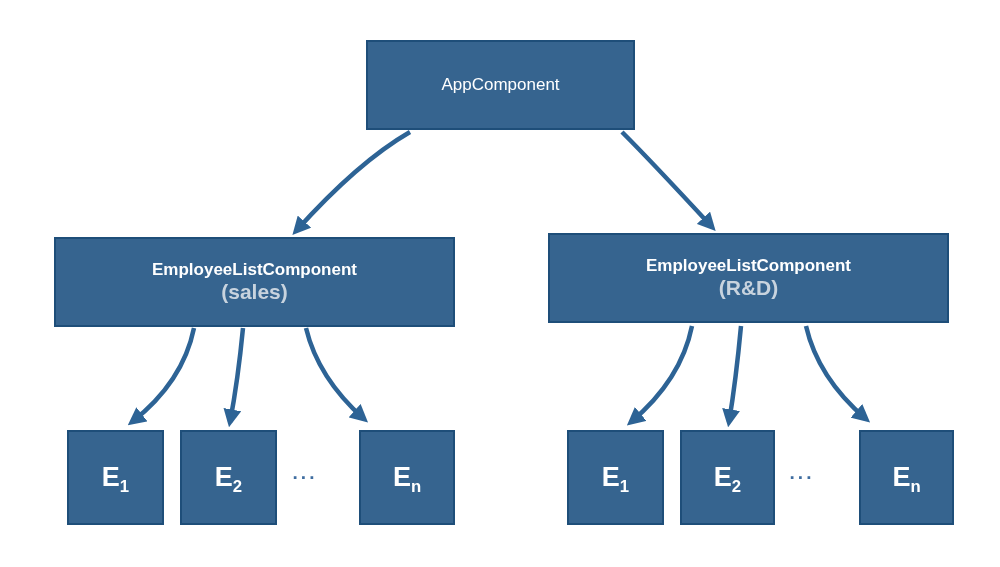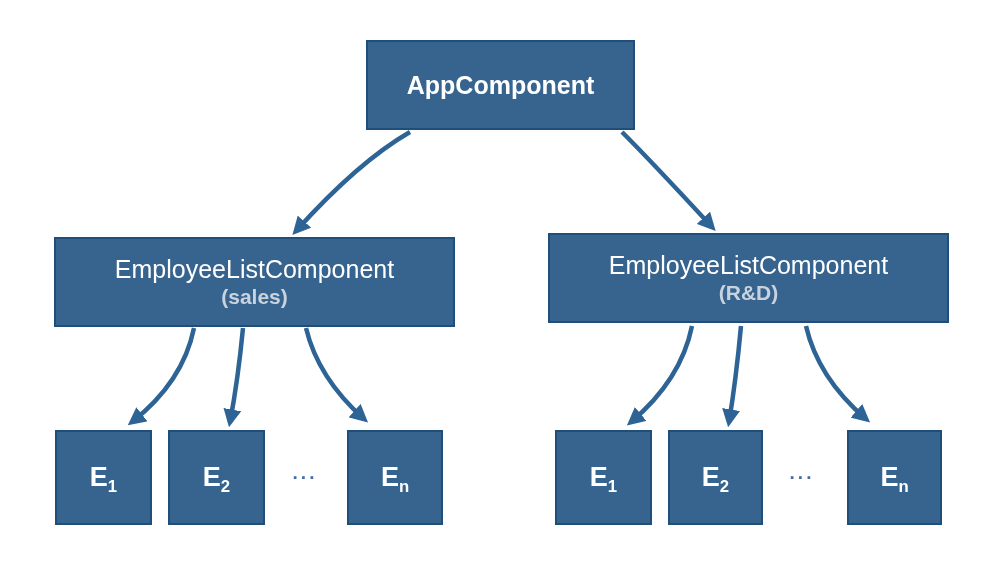--- a/index.html
+++ b/index.html
@@ -22,27 +22,27 @@
     position:absolute;
     background:var(--box-fill,#36648F);
     border:2px solid var(--box-border,#1E4E79);
     box-sizing:border-box;
     color:var(--box-text,#fff);
     display:flex;flex-direction:column;
     align-items:center;justify-content:center;
     text-align:center;
   }
   .root-box{left:366px;top:40px;width:269px;height:90px;}
-  .root-box .title{font-size:25px;font-weight:bold;}
+  .root-box .title{font-size:17px;font-weight:normal;}
   .list-box{width:401px;height:90px;}
   .list-box-sales{left:54px;top:237px;}
   .list-box-rnd{left:548px;top:233px;}
-  .list-box .title{font-size:25px;font-weight:normal;line-height:1.15;}
+  .list-box .title{font-size:17px;font-weight:bold;line-height:1.15;}
   .list-box .subtitle{font-size:21px;font-weight:bold;color:var(--subtitle-text,#C8D3DE);line-height:1.2;}
-  .emp-box{width:97px;height:95px;top:430px;}
+  .emp-box{width:97px;height:95px;top:430px;margin-left:12px;}
   .emp-box .emp-label{font-size:27px;font-weight:bold;}
   .emp-box sub{font-size:0.62em;line-height:0;}
   .emp-sales-1{left:55px;}
   .emp-sales-2{left:168px;}
   .emp-sales-n{left:347px;width:96px;}
   .emp-rnd-1{left:555px;}
   .emp-rnd-2{left:668px;width:95px;}
   .emp-rnd-n{left:847px;width:95px;}
   .ellipsis{
     position:absolute;top:462px;width:40px;

